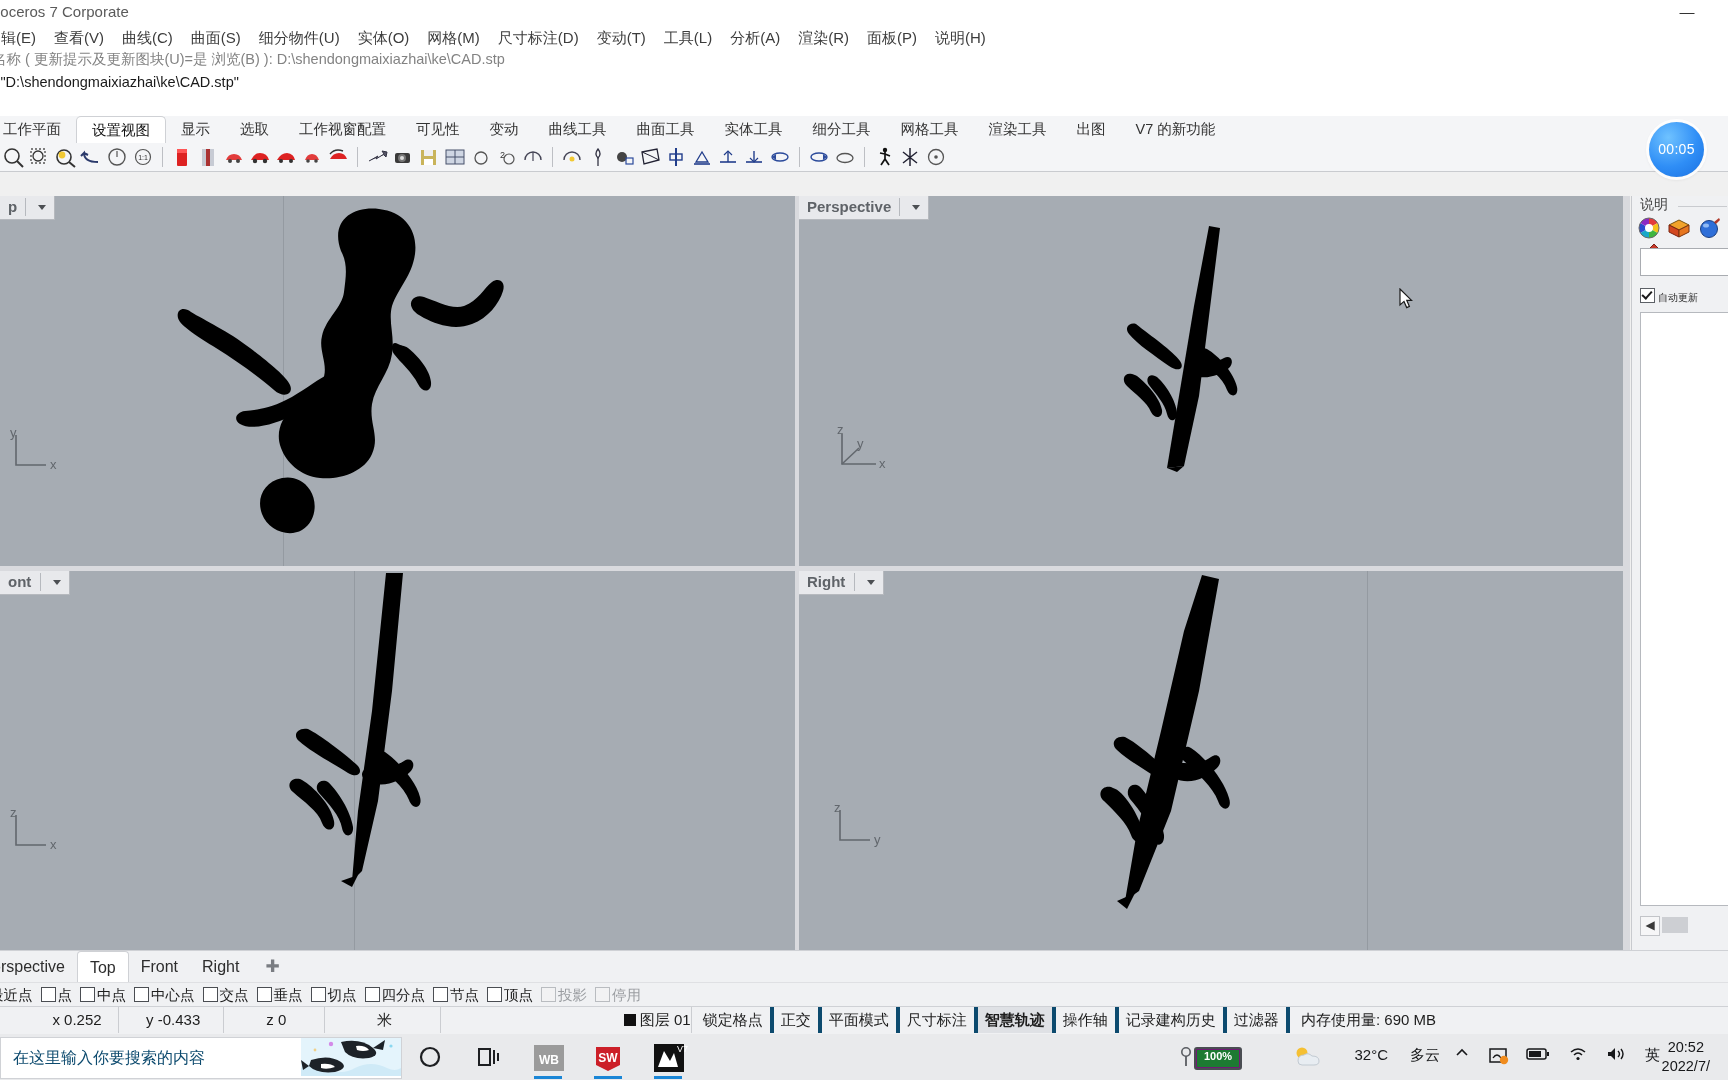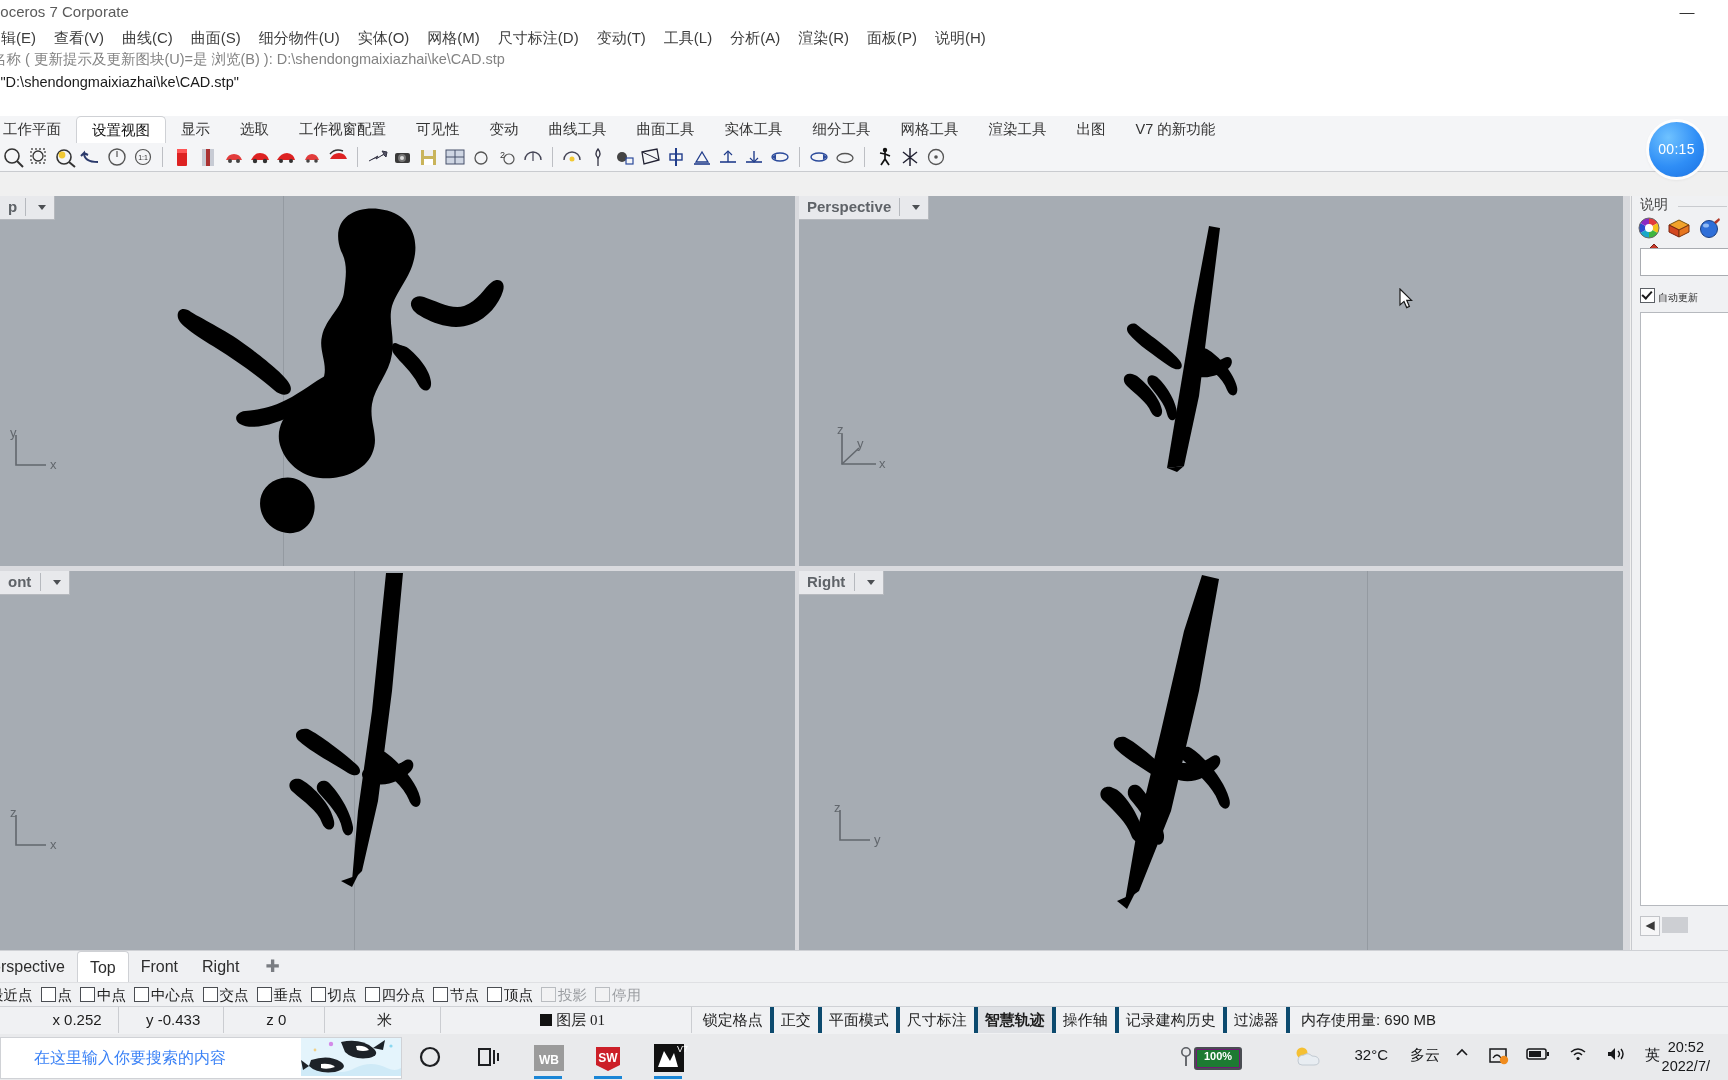--- a/index.html
+++ b/index.html
@@ -251,21 +251,21 @@
   
   .statusbar {
     position: absolute; left: 0; top: 1006px; width: 1728px; height: 28px;
     background: #f0f1f3; border-top: 1px solid #cfd1d5;
     font-size: 15px; color: #1d1d1d; white-space: nowrap;
   }
   .statusbar .cell {
     display: inline-block; height: 26px; line-height: 26px;
     border-right: 1px solid #cbcdd1; text-align: center; vertical-align: top;
   }
-  .statusbar .cell.c-left { text-align: center; padding-left: 10px; font-family: Liberation Serif, serif; }
+  .statusbar .cell.c-left { text-align: right; padding-left: 10px; }
   .statusbar .layerswatch {
     display: inline-block; width: 12px; height: 12px; background: #111;
     vertical-align: -1px; margin-right: 4px;
   }
   .statusbar .tog {
     display: inline-block; height: 26px; line-height: 26px;
     padding: 0 7px; border-right: 4px solid #0c4a6e; vertical-align: top;
   }
   .statusbar .tog.on { background: #dfe1e5; font-weight: bold; }
 
@@ -273,21 +273,21 @@
   .taskbar {
     position: absolute; left: 0; top: 1034px; width: 1728px; height: 46px;
     background: #e9eaec;
   }
   .tb-search {
     position: absolute; left: 0; top: 3px; width: 400px; height: 40px;
     background: #ffffff; border: 1px solid #d0d2d6;
   }
   .tb-search .ph {
     position: absolute; left: 12px; top: 10px;
-    font-size: 16px; color: #3b82f6; margin-left: 21px;
+    font-size: 16px; color: #0c4a6e;
   }
   .tb-search .orca {
     position: absolute; right: 0px; top: 0px; width: 100px; height: 38px;
     background: linear-gradient(180deg,#eaf7fd 0%, #d8f0fb 100%);
     overflow: hidden;
   }
   .tb-ico {
     position: absolute; top: 5px; width: 40px; height: 36px;
   }
   .tb-ico .runbar {
@@ -444,21 +444,21 @@
         </svg></span><span class="sep"></span><span class="ico"><svg width="22" height="22" viewBox="0 0 22 22">
           <circle cx="12" cy="4" r="2.2" fill="#111"></circle>
           <path d="M12 6 L12 13 M12 13 L8 19 M12 13 L16 19 M12 8 L7 7 M12 8 L17 10" stroke="#111" stroke-width="1.7" fill="none"></path>
         </svg></span><span class="ico"><svg width="22" height="22" viewBox="0 0 22 22">
           <path d="M11 2 L11 20 M4 6 L18 17 M18 6 L4 17" stroke="#223" stroke-width="1.5"></path>
         </svg></span><span class="ico"><svg width="22" height="22" viewBox="0 0 22 22">
           <circle cx="11" cy="11" r="7.5" fill="none" stroke="#555" stroke-width="1.3"></circle>
           <circle cx="11" cy="11" r="1.8" fill="#555"></circle>
         </svg></span></div>
 
-  <div class="timer">00:15</div>
+  <div class="timer">00:05</div>
 
   <div class="vpwrap">
 
     <div class="vp tl">
       <div class="vp-inner-line" style="left:283px;"></div>
       <svg class="modelsvg" width="795" height="370" viewBox="0 0 795 370">
         <g fill="#000000">
           <path d="M341,55 C330,25 352,10 379,13 C405,16 418,35 415,58 C412,80 398,92 392,110
                    C388,126 395,140 392,158 C389,178 375,190 372,208 C369,228 380,240 372,258
                    C364,276 340,284 320,282 C300,280 286,266 281,252 C275,236 282,222 292,212

